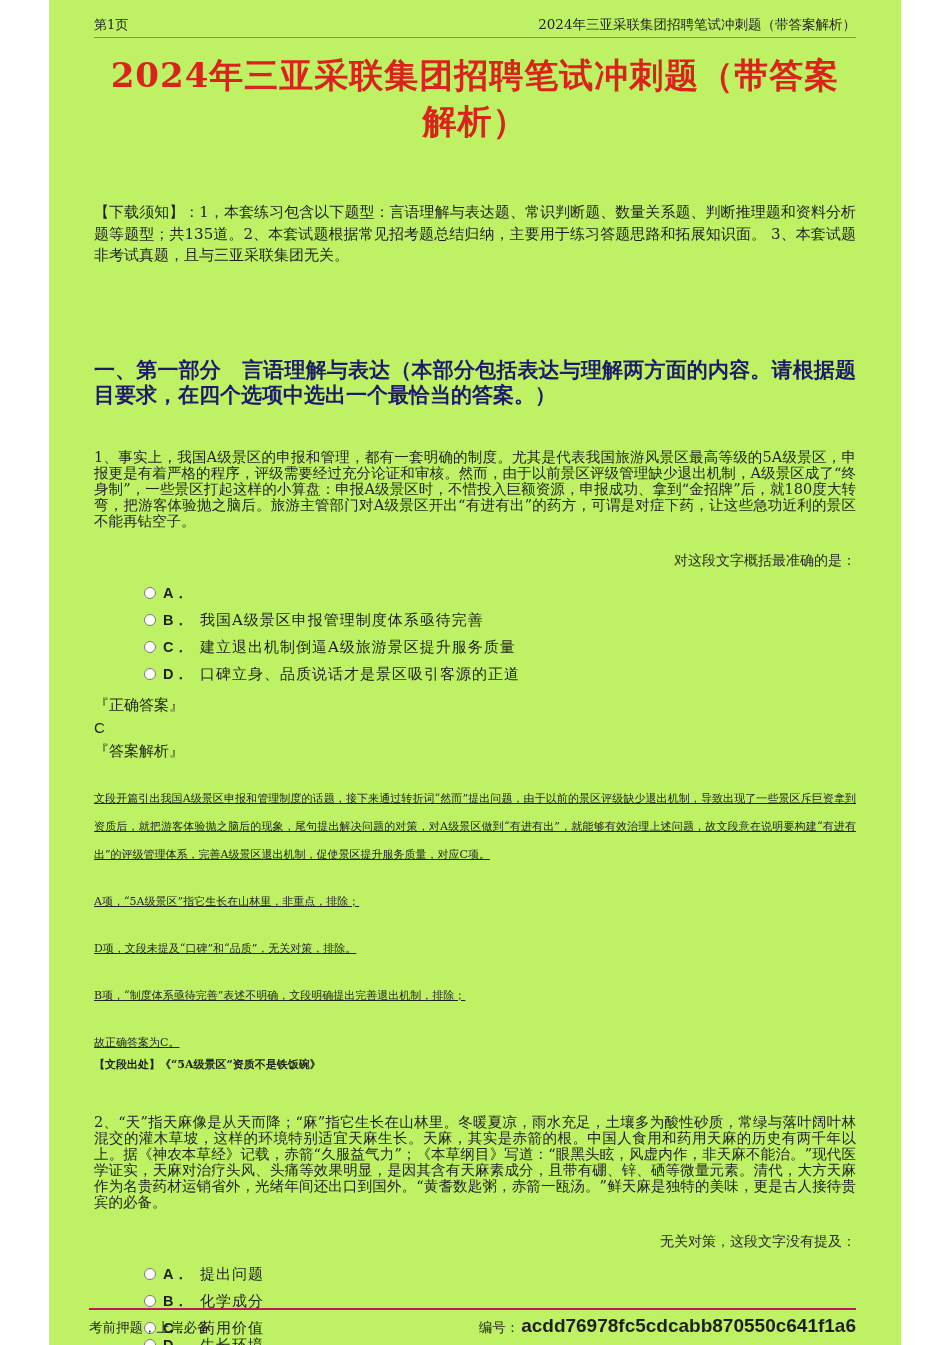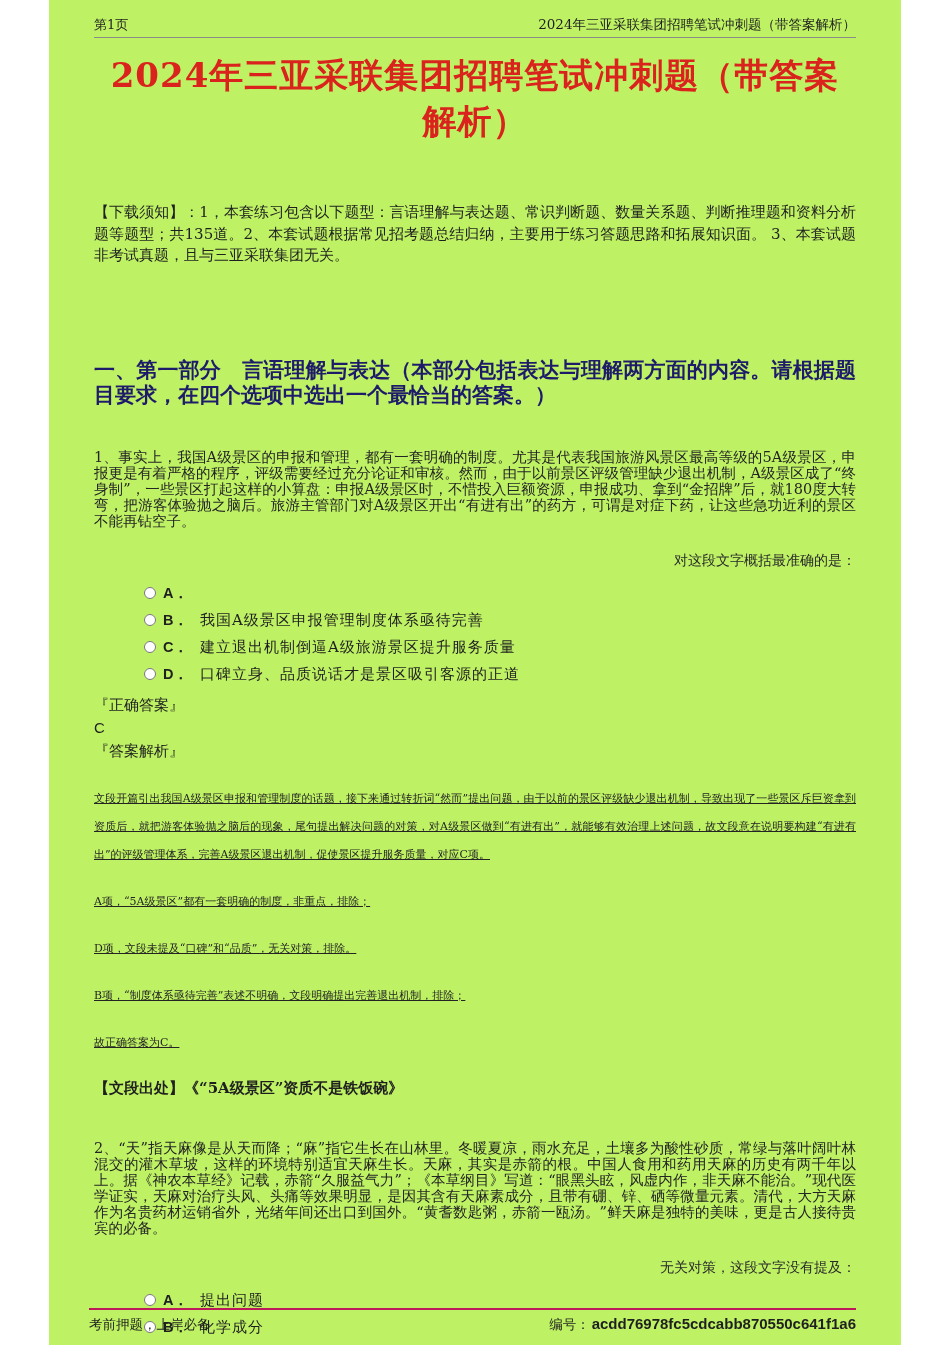--- a/index.html
+++ b/index.html
@@ -109,39 +109,38 @@
   .analysis-p{
     margin-top:19px;
     font-size:11px;
     line-height:28px;
     text-align:justify;
     color:#242424;
     text-decoration:underline;
   }
   .analysis-p.first{margin-top:24px;}
   .source-line{
-    margin-top:22px;
-    font-size:15px;
+    font-size:11px;
     font-weight:bold;
   }
   .q2{margin-top:24px;}
   
   .footer{
     position:absolute;
     left:40px;right:45px;top:1308px;
     border-top:2px solid #be185d;
     padding-top:5px;
     display:flex;justify-content:space-between;align-items:baseline;
     font-size:13.5px;
   }
   .footer-right{display:flex;align-items:baseline;}
   .footer-code{
     font-family:"Liberation Sans","DejaVu Sans",sans-serif;
     font-weight:600;
-    font-size:15px;
+    font-size:19px;
     margin-left:2px;
   }
 </style>
 </head>
 <body>
 
 <div class="page">
 
   <div class="header">
     <span>第1页</span>
@@ -180,21 +179,21 @@
           <span class="letter">D．</span>
           <span class="opt-text">口碑立身、品质说话才是景区吸引客源的正道</span>
         </li>
       </ul>
 
       <div class="answer-label">『正确答案』</div>
       <div class="answer-value">C</div>
       <div class="analysis-label">『答案解析』</div>
 
       <p class="analysis-p first">文段开篇引出我国A级景区申报和管理制度的话题，接下来通过转折词“然而”提出问题，由于以前的景区评级缺少退出机制，导致出现了一些景区斥巨资拿到资质后，就把游客体验抛之脑后的现象，尾句提出解决问题的对策，对A级景区做到“有进有出”，就能够有效治理上述问题，故文段意在说明要构建“有进有出”的评级管理体系，完善A级景区退出机制，促使景区提升服务质量，对应C项。</p>
-      <p class="analysis-p">A项，“5A级景区”都有一套明确的制度，非重点，排除；</p>
+      <p class="analysis-p">A项，“5A级景区”指它生长在山林里，非重点，排除；</p>
       <p class="analysis-p">D项，文段未提及“口碑”和“品质”，无关对策，排除。</p>
       <p class="analysis-p">B项，“制度体系亟待完善”表述不明确，文段明确提出完善退出机制，排除；</p>
       <p class="analysis-p">故正确答案为C。</p>
 
       <p class="source-line">【文段出处】《“5A级景区”资质不是铁饭碗》</p>
     </div>
 
     <div class="q2">
       <p class="stem">2、“天”指天麻像是从天而降；“麻”指它生长在山林里。冬暖夏凉，雨水充足，土壤多为酸性砂质，常绿与落叶阔叶林混交的灌木草坡，这样的环境特别适宜天麻生长。天麻，其实是赤箭的根。中国人食用和药用天麻的历史有两千年以上。据《神农本草经》记载，赤箭“久服益气力”；《本草纲目》写道：“眼黑头眩，风虚内作，非天麻不能治。”现代医学证实，天麻对治疗头风、头痛等效果明显，是因其含有天麻素成分，且带有硼、锌、硒等微量元素。清代，大方天麻作为名贵药材运销省外，光绪年间还出口到国外。“黄耆数匙粥，赤箭一瓯汤。”鲜天麻是独特的美味，更是古人接待贵宾的必备。</p>
       <p class="prompt">无关对策，这段文字没有提及：</p>

